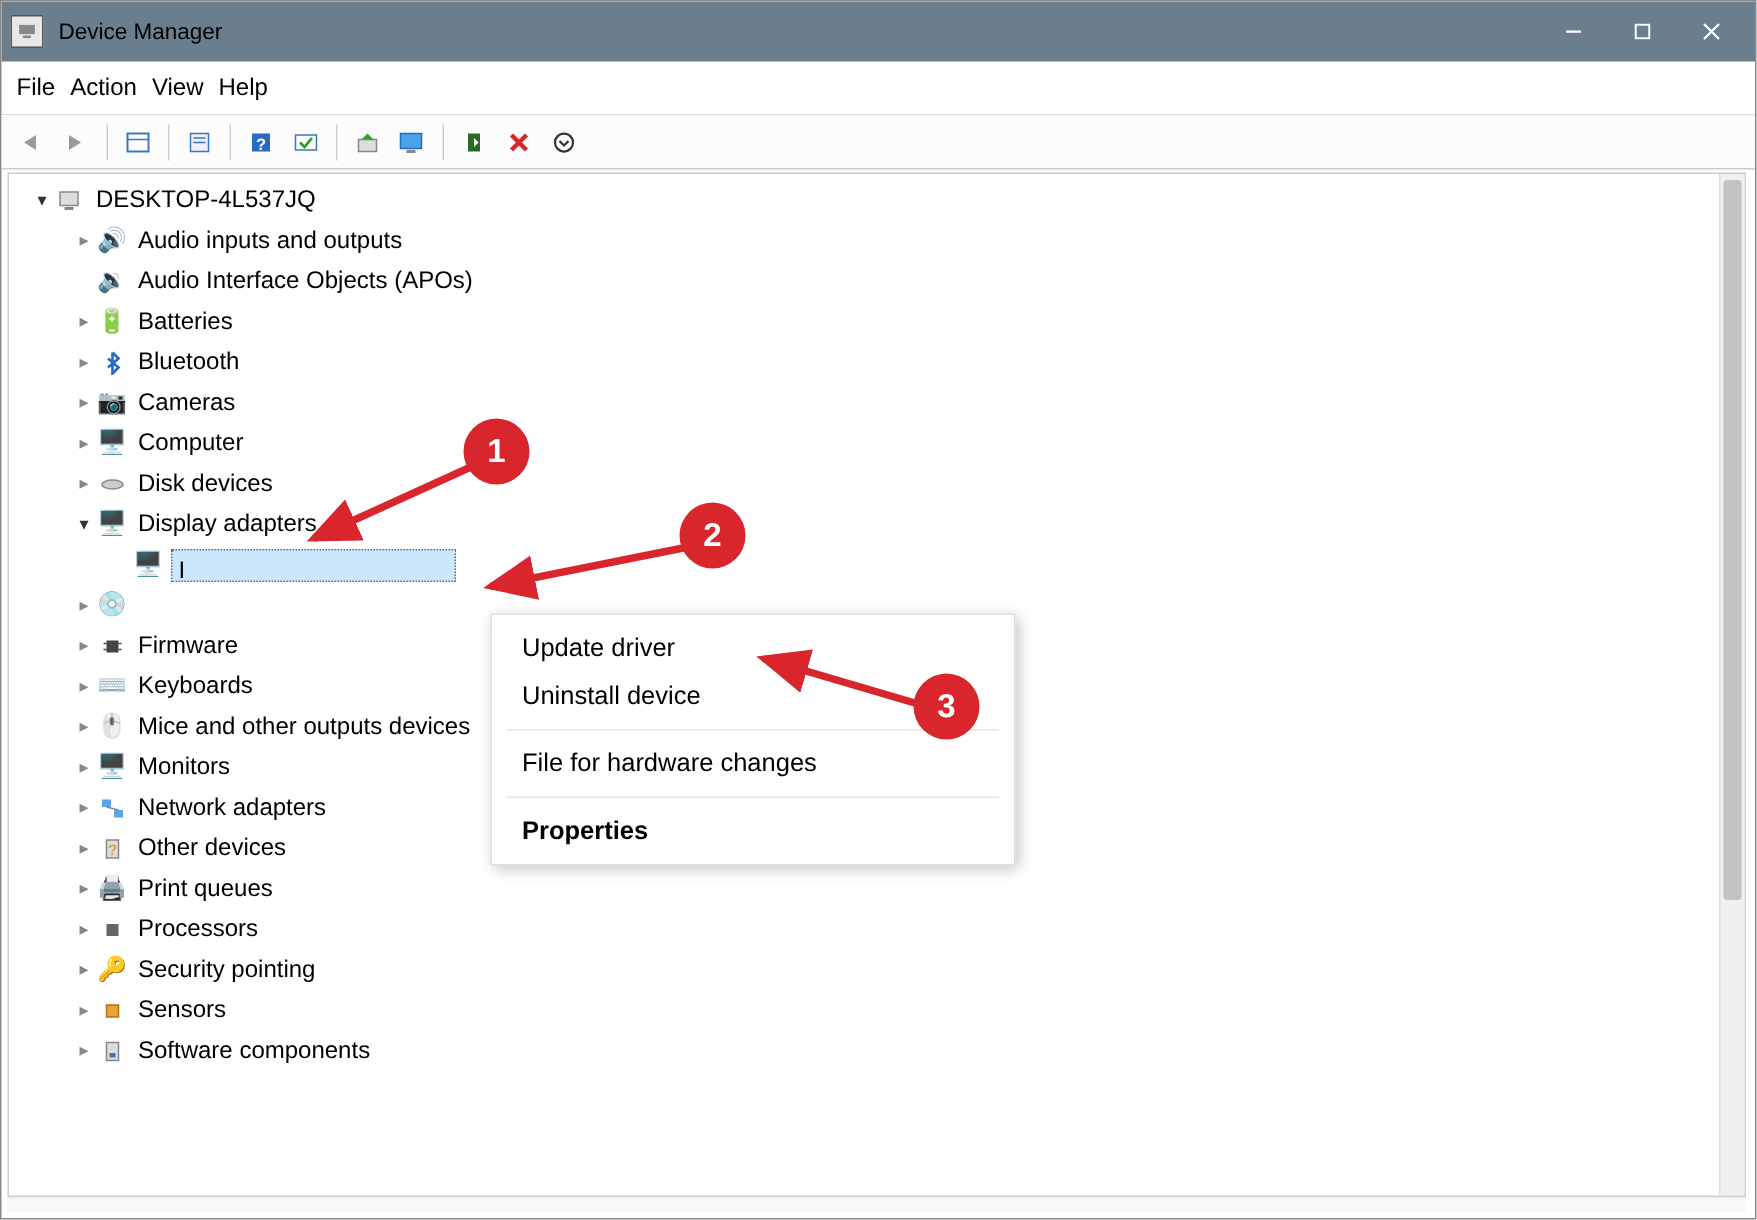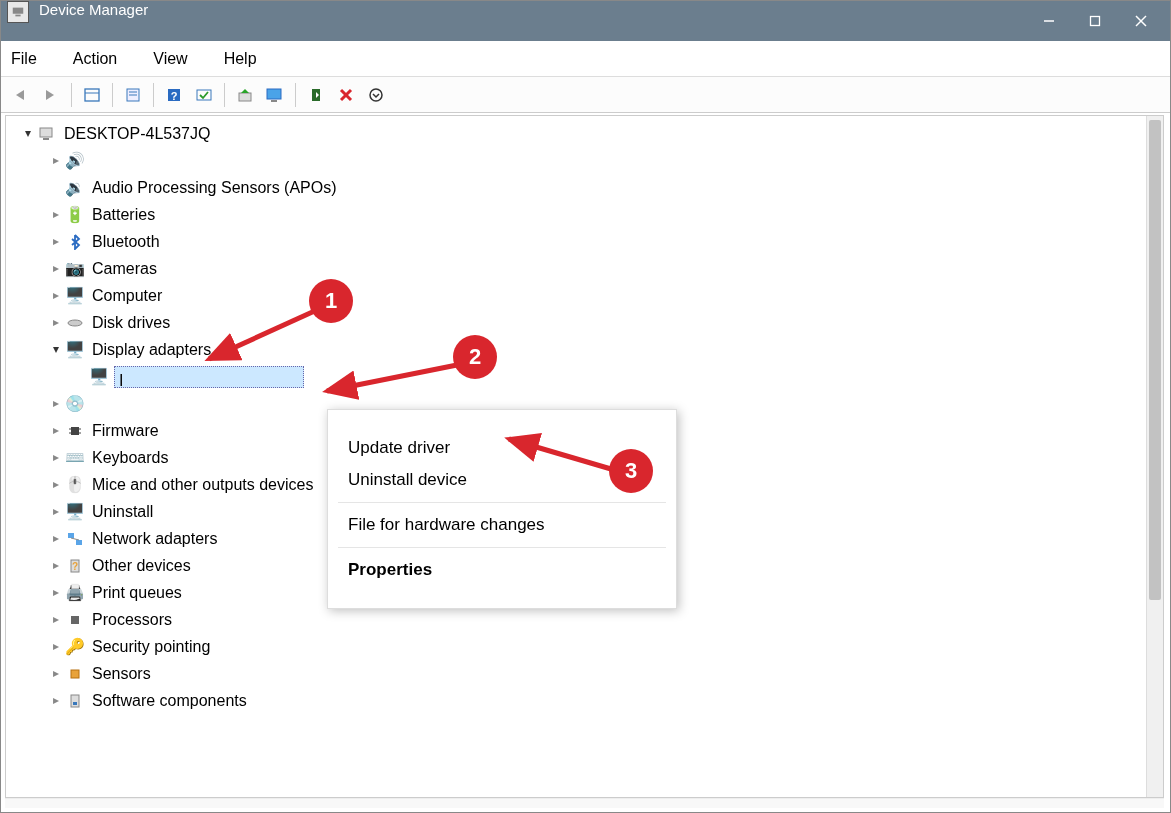--- a/index.html
+++ b/index.html
@@ -1,25 +1,25 @@
 <!DOCTYPE html>
 <html><head>
 <meta charset="utf-8">
 <style>
   * { box-sizing: border-box; margin: 0; padding: 0; }
   body { font-family: "Segoe UI", Arial, sans-serif; font-size: 14px; background: #fff; width: 1171px; height: 813px; overflow: hidden; border:1px solid #888; position:relative;}
   
-  .titlebar { background:#6b7e8e; color:#ffffff; height:40px; display:flex; align-items:flex-start; padding:0 6px; }
+  .titlebar { background:#6b7e8e; color:#000000; height:40px; display:flex; align-items:center; padding:0 6px; }
   .titlebar .app-icon { width:22px; height:22px; background:#e8e8e8; margin-right:10px; display:flex; align-items:center; justify-content:center; border:1px solid #555;}
   .titlebar .app-icon svg { fill:#666;}
   .titlebar .title { font-size:15px; flex:1; }
   .win-btns { display:flex; }
   .win-btn { width:46px; height:40px; display:flex; align-items:center; justify-content:center; color:#fff; }
   
-  .menubar { height:36px; display:flex; align-items:center; padding-left:10px; gap:36px; font-size:16px; border-bottom:1px solid #ddd; }
+  .menubar { height:36px; display:flex; align-items:center; padding-left:10px; gap:10px; font-size:16px; border-bottom:1px solid #ddd; }
   .menubar span { cursor:default; }
   
   .toolbar { height:36px; background:#fcfcfc; border-bottom:1px solid #ccc; display:flex; align-items:center; padding-left:6px; gap:2px; }
   .tool { width:28px; height:28px; display:flex; align-items:center; justify-content:center; border:1px solid transparent; }
   .tsep { width:1px; height:24px; background:#ccc; margin:0 4px;}
   
   .treewrap { position:absolute; top:114px; left:4px; right:6px; bottom:14px; border:1px solid #ccc; background:#fff; overflow:hidden;}
   .tree { padding:4px 0 4px 6px; font-size:16px; line-height:27px; overflow-y:hidden; height:100%;}
   .row { display:flex; align-items:center; white-space:nowrap; height:27px;}
   .chev { width:16px; display:inline-flex; justify-content:center; color:#666; font-size:11px;}
@@ -27,21 +27,21 @@
   .chev.closed::before { content:"▸"; color:#888; font-size:12px;}
   .icn { width:22px; height:20px; margin-right:6px; display:inline-flex; align-items:center; justify-content:center;}
   .d1 { padding-left:8px; }
   .d2 { padding-left:36px; }
   .d3 { padding-left:76px; }
   .sel-span { display:inline-block; width:190px; height:22px; background:#cce8ff; border:1px dotted #66a; margin-left:-2px;}
   
   .scroll { position:absolute; right:0; top:0; bottom:0; width:17px; background:#f0f0f0; border-left:1px solid #ddd;}
   .thumb { position:absolute; left:2px; right:2px; top:4px; height:480px; background:#c2c2c2; border-radius:2px;}
   
-  .ctx { position:absolute; left:326px; top:408px; width:350px; background:#fff; border:1px solid #ddd; box-shadow:2px 2px 10px rgba(0,0,0,.25); font-size:17px; padding:22px 0;}
+  .ctx { position:absolute; left:326px; top:408px; width:350px; background:#fff; border:1px solid #ddd; box-shadow:2px 2px 10px rgba(0,0,0,.25); font-size:17px; padding:6px 0;}
   .ctx .mi { padding:6px 20px; }
   .ctx hr { border:none; border-top:1px solid #e5e5e5; margin:6px 10px;}
   .ctx .bold { font-weight:600;}
   
   .badge { position:absolute; width:44px; height:44px; border-radius:50%; background:#d9262d; color:#fff; font-weight:700; font-size:22px; display:flex; align-items:center; justify-content:center; z-index:50;}
   .arrow { position:absolute; z-index:40; pointer-events:none;}
   .statusbar { position:absolute; left:4px; right:6px; bottom:4px; height:10px; background:#f8f8f8; border-top:1px solid #eee;}
 </style>
 </head>
 <body>
@@ -163,25 +163,26 @@
             <rect x="2" y="2" width="12" height="9" fill="#ddd" stroke="#888"></rect>
             <rect x="5" y="12" width="6" height="2" fill="#888"></rect>
           </svg>
         </span>
       <span>DESKTOP-4L537JQ</span>
     </div>
 
     <div class="row d2">
         <span class="chev closed"></span>
         <span class="icn">🔊</span>
+        <span>Audio inputs and outputs</span>
       </div>
     <div class="row d2">
         <span class="chev"></span>
         <span class="icn">🔉</span>
-        <span>Audio Processing Sensors (APOs)</span>
+        <span>Audio Interface Objects (APOs)</span>
       </div>
     <div class="row d2">
         <span class="chev closed"></span>
         <span class="icn">🔋</span>
         <span>Batteries</span>
       </div>
     <div class="row d2">
         <span class="chev closed"></span>
         <span class="icn">
           <svg width="14" height="16">
@@ -200,21 +201,21 @@
         <span class="icn">🖥️</span>
         <span>Computer</span>
       </div>
     <div class="row d2">
         <span class="chev closed"></span>
         <span class="icn">
           <svg width="18" height="10">
             <ellipse cx="9" cy="5" rx="7" ry="3" fill="#ccc" stroke="#888"></ellipse>
           </svg>
         </span>
-        <span>Disk drives</span>
+        <span>Disk devices</span>
       </div>
     <div class="row d2">
         <span class="chev open"></span>
         <span class="icn">🖥️</span>
         <span>Display adapters</span>
       </div>
     <div class="row d3">
         <span class="icn">🖥️</span>
         <span class="sel-span" style="padding-left:4px;"><span>I</span></span>
       </div>
@@ -241,21 +242,21 @@
         <span>Keyboards</span>
       </div>
     <div class="row d2">
         <span class="chev closed"></span>
         <span class="icn">🖱️</span>
         <span>Mice and other outputs devices</span>
       </div>
     <div class="row d2">
         <span class="chev closed"></span>
         <span class="icn">🖥️</span>
-        <span>Uninstall</span>
+        <span>Monitors</span>
       </div>
     <div class="row d2">
         <span class="chev closed"></span>
         <span class="icn">
           <svg width="16" height="14">
             <rect x="1" y="1" width="6" height="5" fill="#5aa5e8"></rect>
             <rect x="9" y="8" width="6" height="5" fill="#5aa5e8"></rect>
             <line x1="4" y1="6" x2="12" y2="8" stroke="#888"></line>
           </svg>
         </span>

